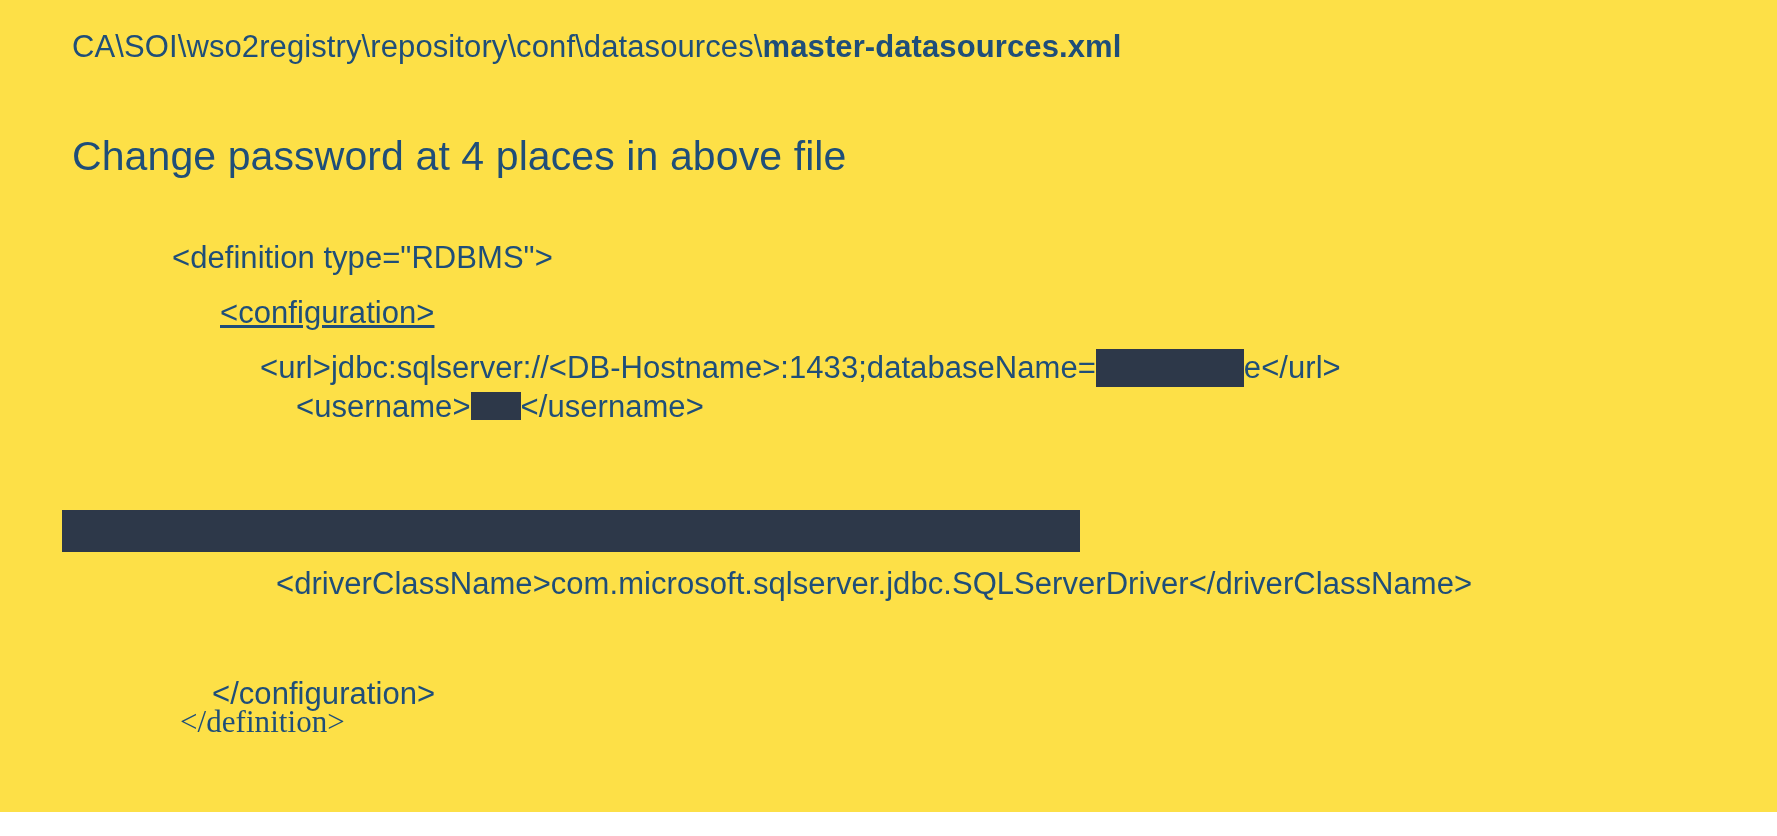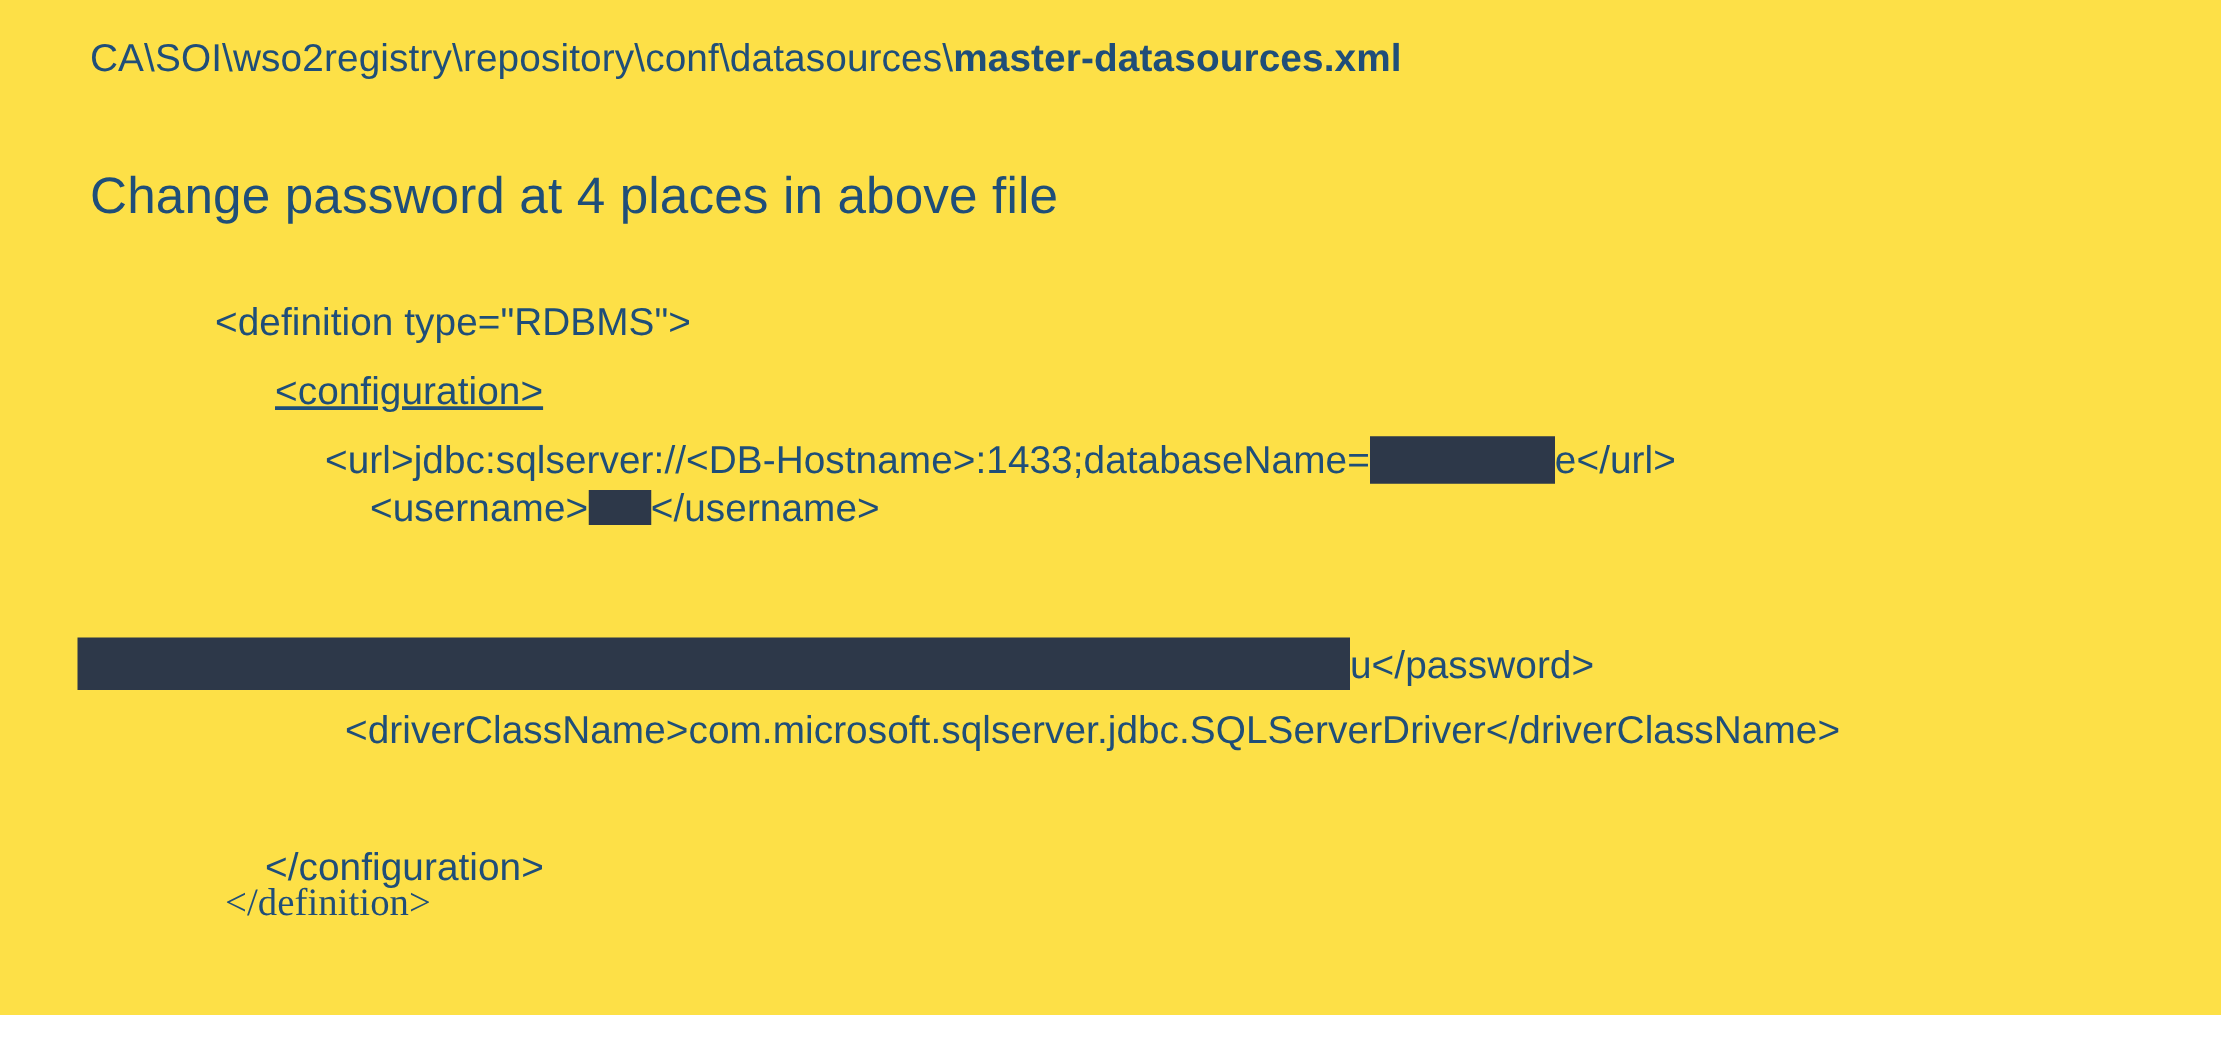--- a/index.html
+++ b/index.html
@@ -100,21 +100,21 @@
 
   <div class="line code-line l-definition">&lt;definition type="RDBMS"&gt;</div>
 
   <div class="line code-line l-configuration">&lt;configuration&gt;</div>
 
   <div class="line code-line l-url"><span>&lt;url&gt;jdbc:sqlserver://&lt;DB-Hostname&gt;:1433;databaseName=</span><span class="redaction redaction-url"></span><span>e&lt;/url&gt;</span></div>
 
   <div class="line code-line l-username"><span>&lt;username&gt;</span><span class="redaction redaction-username"></span><span>&lt;/username&gt;</span></div>
 
 
-  <div class="line code-line l-password-value"><span></span><span class="redaction redaction-password"></span><span>u&lt;/password&gt;</span></div>
+  <div class="line code-line l-password-value"><span></span><span class="redaction redaction-password"></span></div>
 
   <div class="line code-line l-driver">&lt;driverClassName&gt;com.microsoft.sqlserver.jdbc.SQLServerDriver&lt;/driverClassName&gt;</div>
 
   <div class="line code-line l-close-config">&lt;/configuration&gt;</div>
 
   <div class="line code-line l-close-def">&lt;/definition&gt;</div>
 
 </div>
 
 </body></html>

